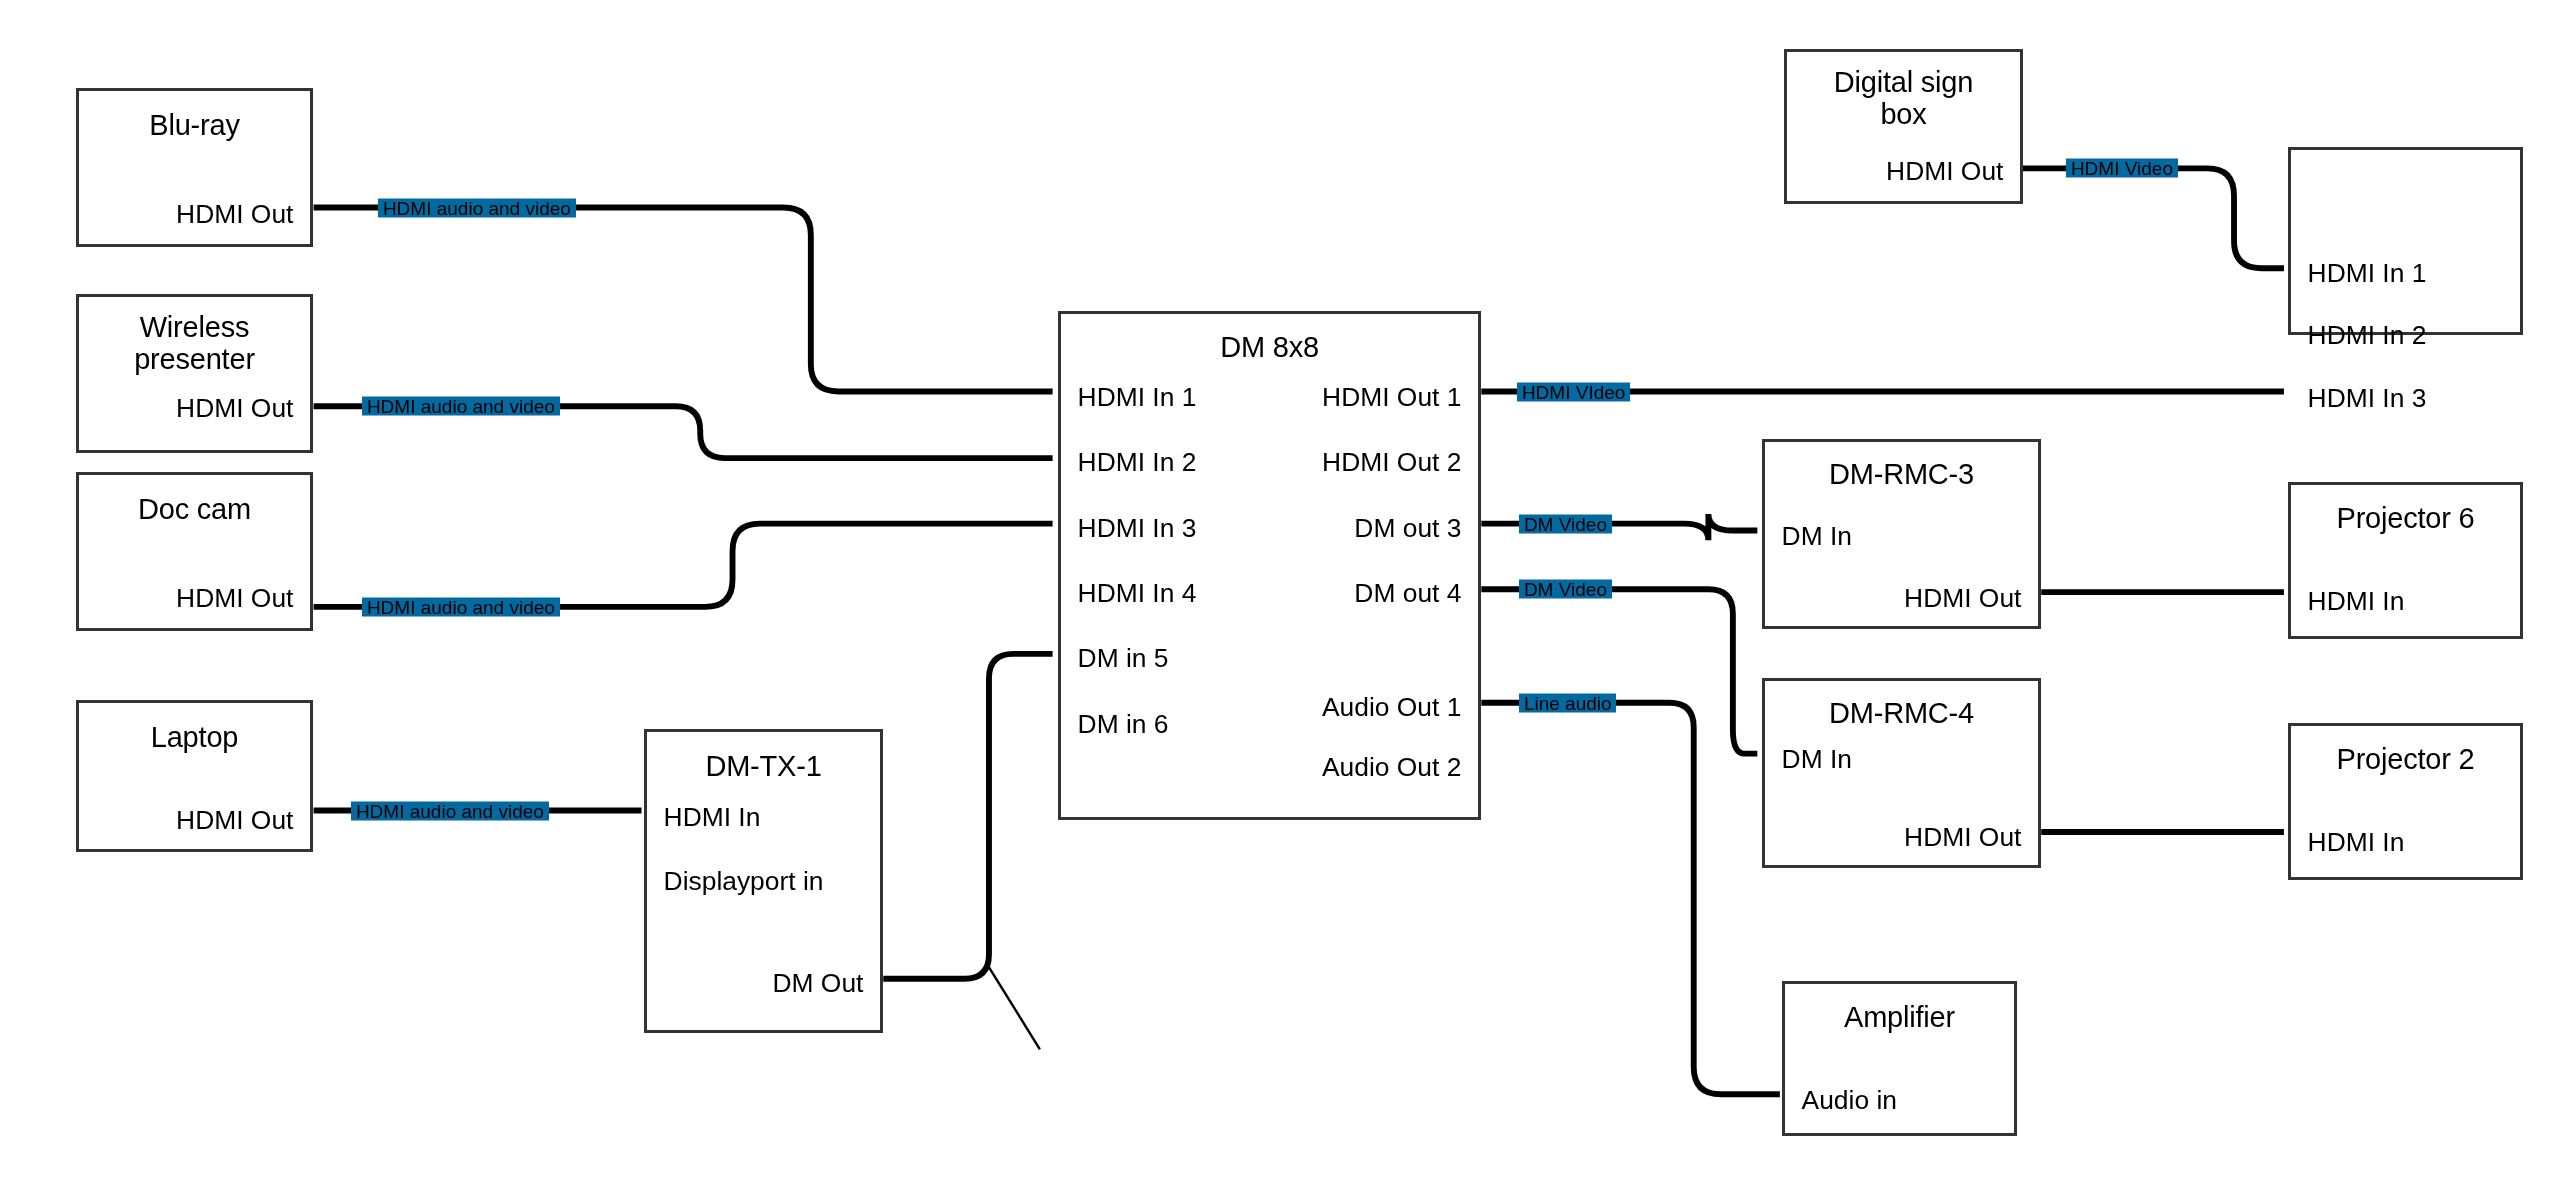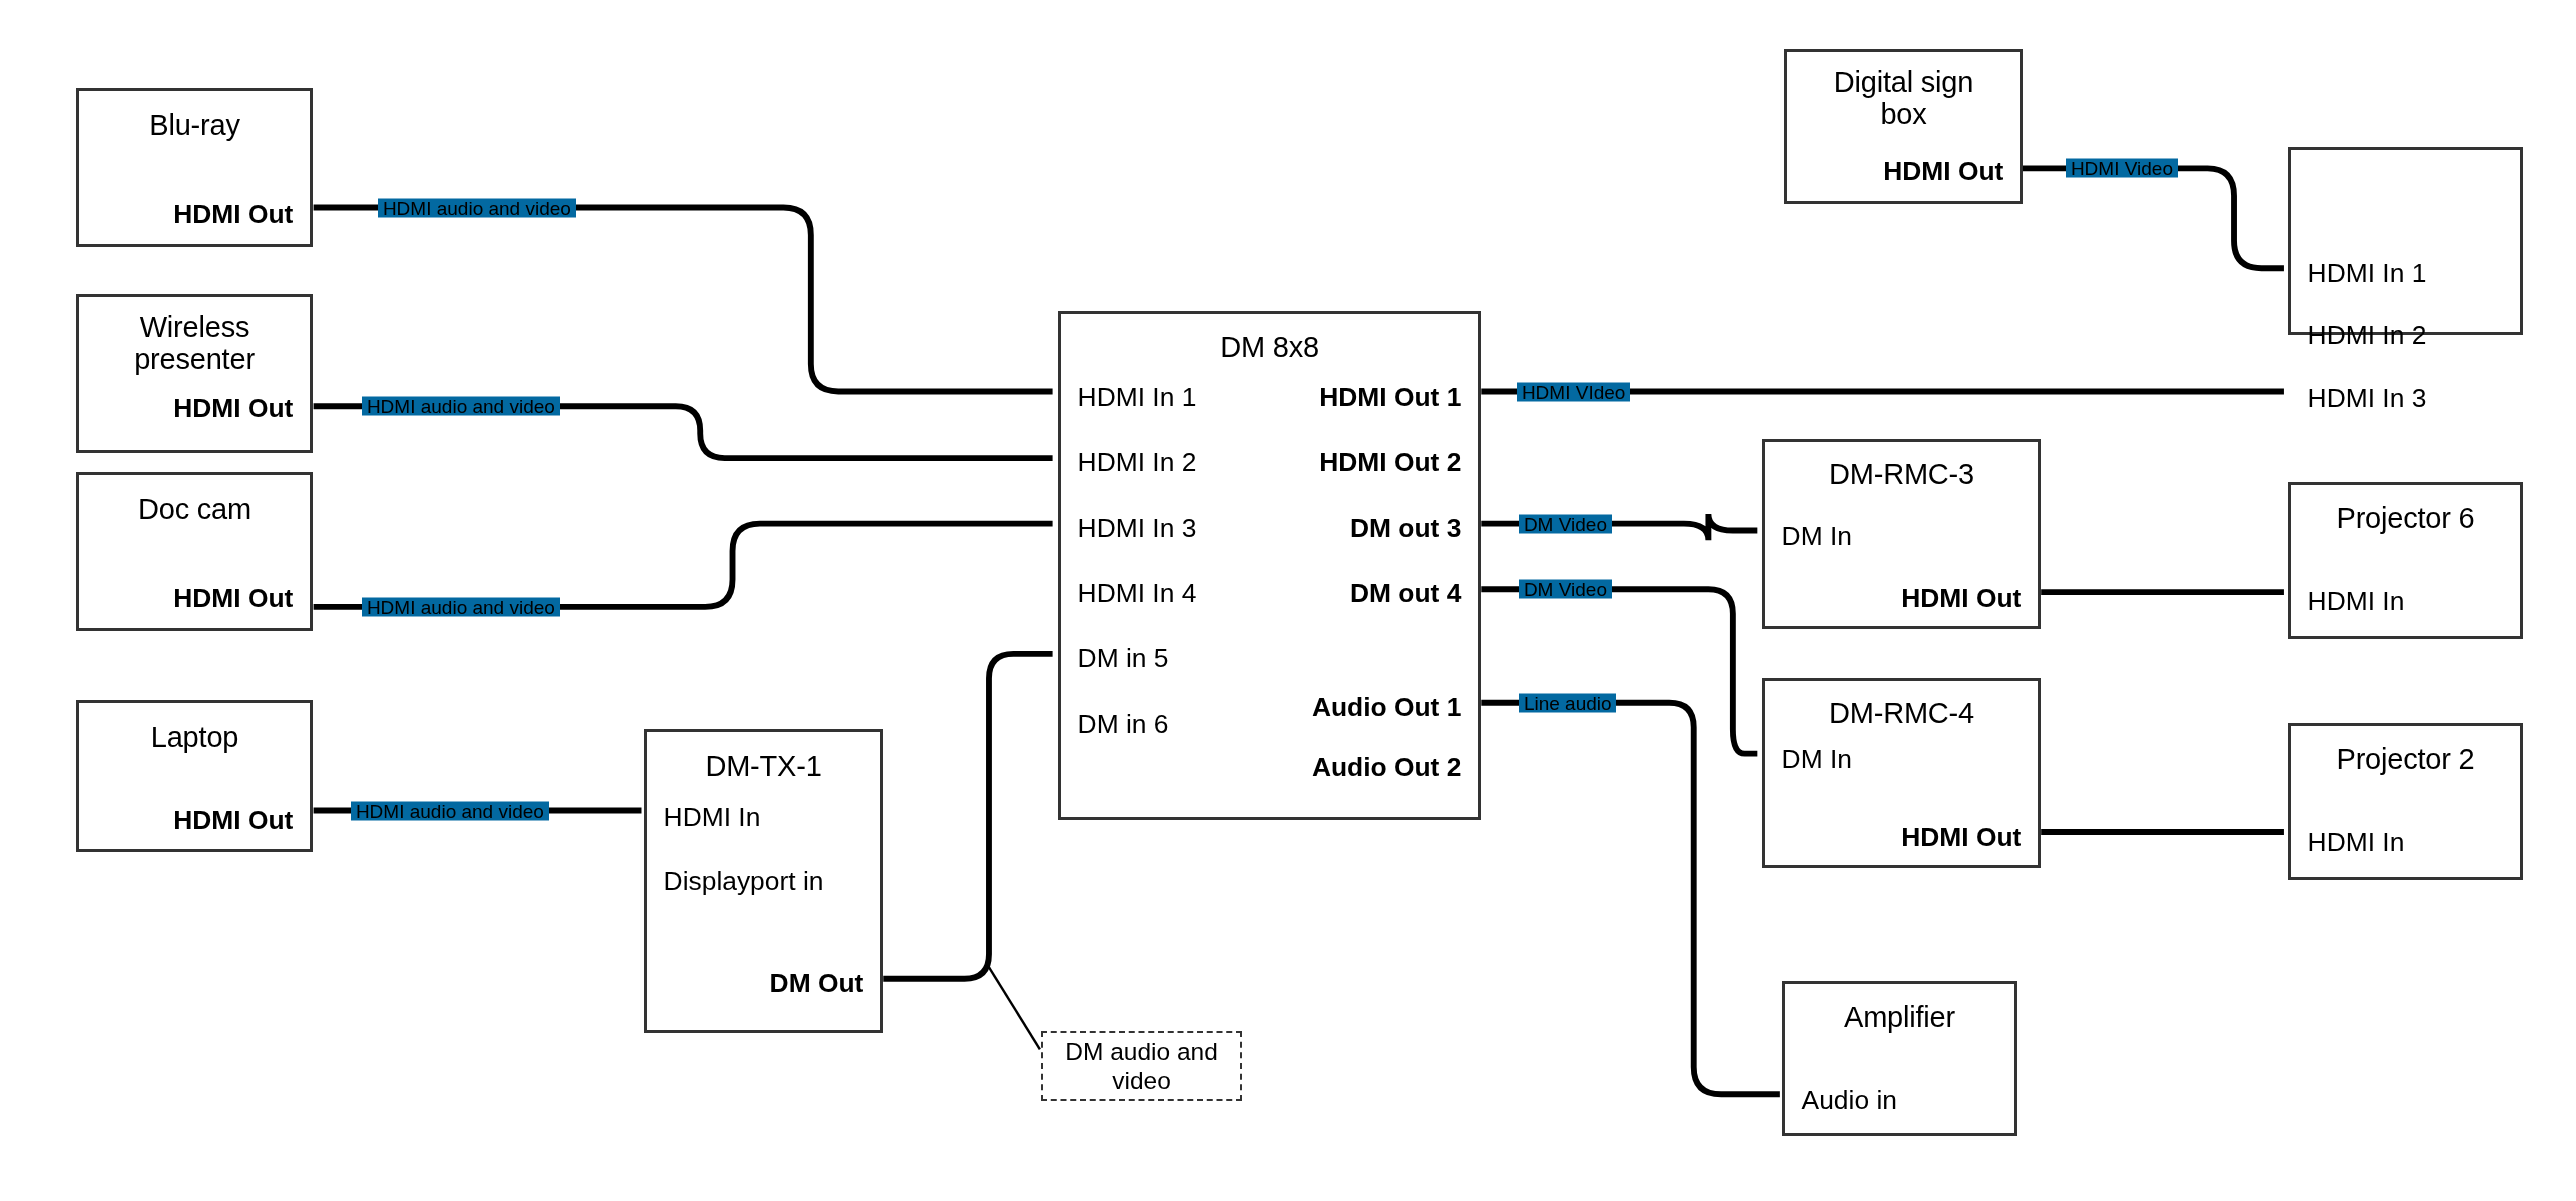--- a/index.html
+++ b/index.html
@@ -37,21 +37,21 @@
     line-height: 1.13;
     letter-spacing: -0.2px;
   }
   .port {
     position: absolute;
     font-size: 26.4px;
     line-height: 1;
     white-space: nowrap;
   }
   .port.left  { left: 16.6px;  text-align: left; }
-  .port.right { right: 16.6px; text-align: right; font-weight: bold; }
+  .port.right { right: 16.6px; text-align: right; }
 
   
   .note-box {
     position: absolute;
     box-sizing: border-box;
     background: #ffffff;
     border: 2px dashed #333333;
     font-size: 24.5px;
     line-height: 1.2;
     text-align: center;
@@ -219,16 +219,15 @@
   <div class="edge-label" style="left:1517px; top:392px;">HDMI VIdeo</div>
 
   <div class="edge-label" style="left:1519px; top:524px;">DM Video</div>
 
   <div class="edge-label" style="left:1519px; top:589px;">DM Video</div>
 
   <div class="edge-label" style="left:1519px; top:703px;">Line audio</div>
 
   <div class="edge-label" style="left:2066px; top:168px;">HDMI Video</div>
 
-  <div class="note-box" style="left:1041px; top:1031px; width:201px; height:70px;">DM audio and video</div>
 
 </div>
 
 
 </body></html>

